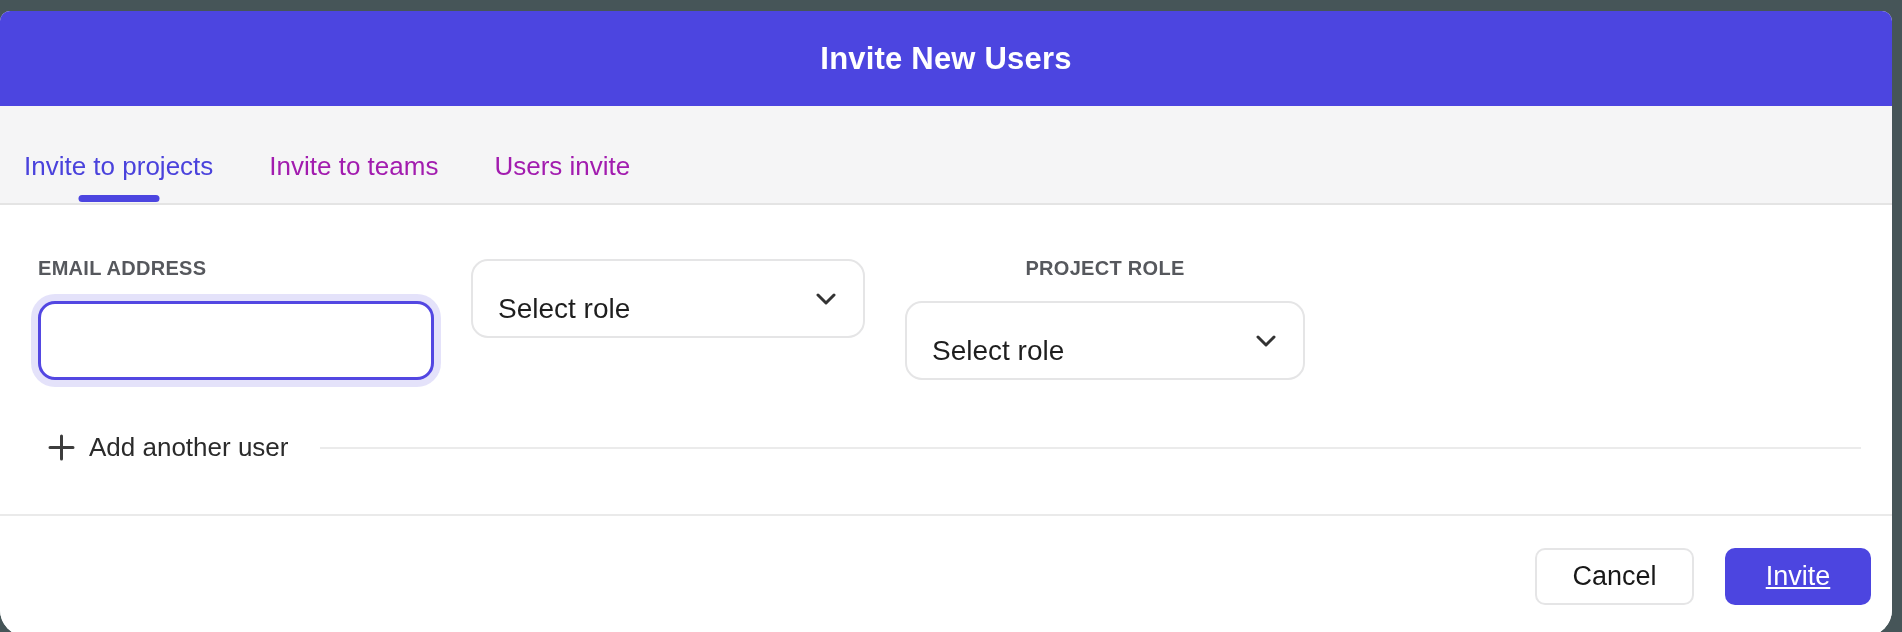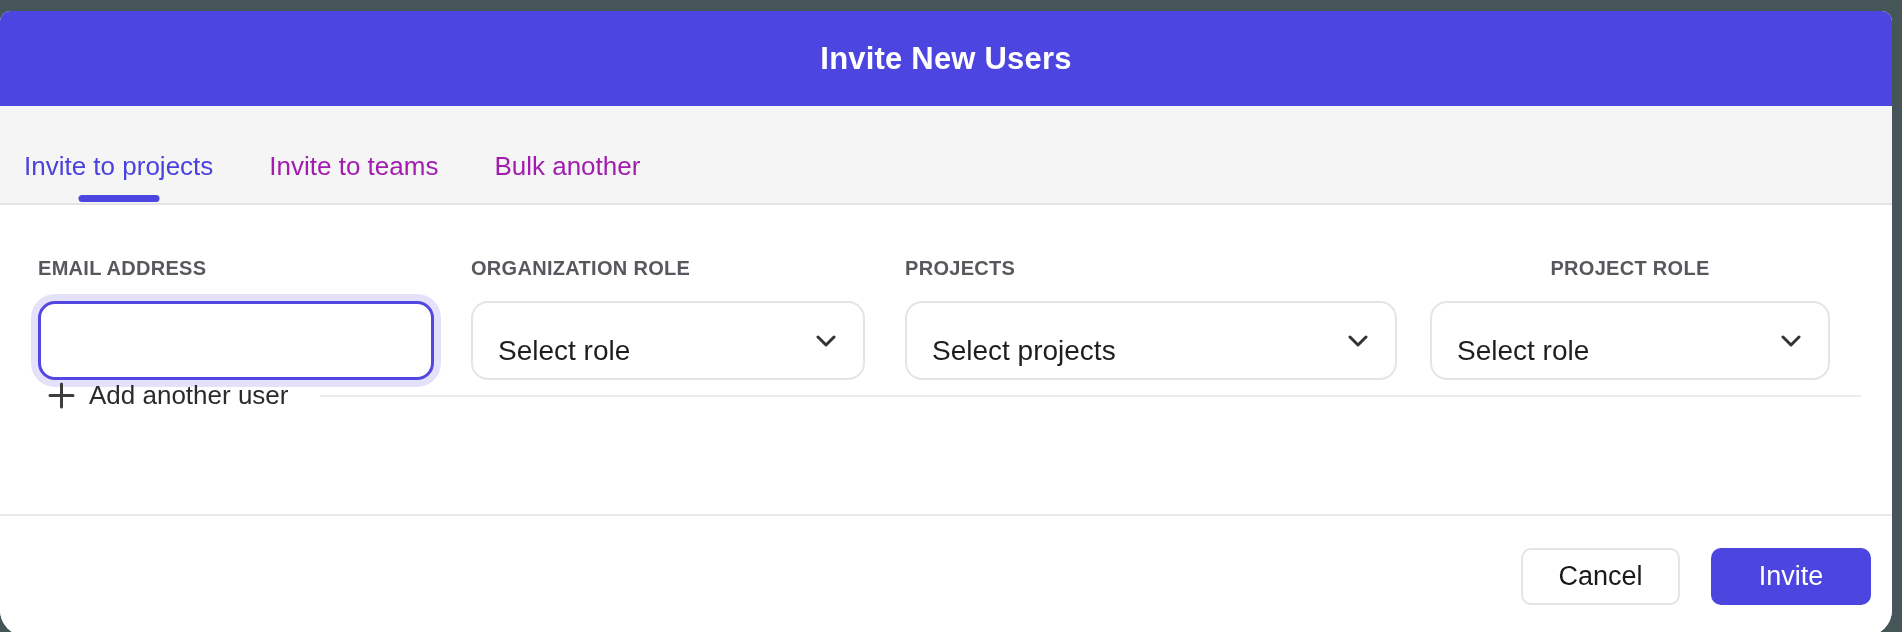--- a/index.html
+++ b/index.html
@@ -77,20 +77,21 @@
     background:#fff;
     display:flex; align-items:center; justify-content:space-between;
     padding:0 27px 0 25px;
     cursor:pointer;
   }
   .select-value { font-size:28px; color:#1e1e1e; white-space:nowrap;margin-top:21px; }
   .chevron { flex:0 0 auto; }
   
   .add-row {
     display:flex; align-items:center;
+    margin-top:52px;
   }
   .add-user {
     display:flex; align-items:center; gap:14px;
     background:none; border:none; cursor:pointer;
     font-family:inherit; font-size:26px; color:#2b2b2b;
     padding:0 0 0 10px; white-space:nowrap;
   }
   .rule {
     flex:1 1 auto; height:2px; background:#ebebeb; margin-left:32px;
   }
@@ -105,73 +106,63 @@
   .btn {
     height:57px; border-radius:10px; font-size:27px;
     font-family:inherit; cursor:pointer;
     display:flex; align-items:center; justify-content:center;
   }
   .btn-cancel {
     width:159px; background:#ffffff;
     border:2px solid #e5e5e6; color:#191919;
   }
   .btn-invite {
-    width:160px; background:#4c45e0;
-    border:none; color:#ffffff;
+    width:146px; background:#4c45e0;
+    border:none; color:#ffffff;text-decoration:underline;
   }
 </style>
 </head>
 <body>
 
 <div class="modal">
 
   <div class="header">
     <div class="title">Invite New Users</div>
   </div>
 
   <div class="tabbar">
     <div class="tab active">
       <span>Invite to projects</span>
       <span class="tab-indicator"></span>
     </div>
     <div class="tab">
       <span>Invite to teams</span>
     </div>
     <div class="tab">
-      <span>Bulk another</span>
+      <span>Users invite</span>
     </div>
   </div>
 
   <div class="content">
     <div class="form-row">
 
       <div class="field col-email">
         <span class="field-label">EMAIL ADDRESS</span>
         <input class="email-input" type="text" value="" style="">
       </div>
 
       <div class="field col-org">
-        <span class="field-label">ORGANIZATION ROLE</span>
         <div class="select">
           <span class="select-value">Select role</span>
           <svg class="chevron" width="20" height="12" viewBox="0 0 20 12">
             <path d="M2 2 L10 10 L18 2" fill="none" stroke="#333333" stroke-width="3" stroke-linecap="round" stroke-linejoin="round"></path>
           </svg>
         </div>
       </div>
 
-      <div class="field col-projects">
-        <span class="field-label">PROJECTS</span>
-        <div class="select">
-          <span class="select-value">Select projects</span>
-          <svg class="chevron" width="20" height="12" viewBox="0 0 20 12">
-            <path d="M2 2 L10 10 L18 2" fill="none" stroke="#333333" stroke-width="3" stroke-linecap="round" stroke-linejoin="round"></path>
-          </svg>
-        </div>
-      </div>
 
       <div class="field col-prole">
         <span class="field-label">PROJECT ROLE</span>
         <div class="select">
           <span class="select-value">Select role</span>
           <svg class="chevron" width="20" height="12" viewBox="0 0 20 12">
             <path d="M2 2 L10 10 L18 2" fill="none" stroke="#333333" stroke-width="3" stroke-linecap="round" stroke-linejoin="round"></path>
           </svg>
         </div>
       </div>

